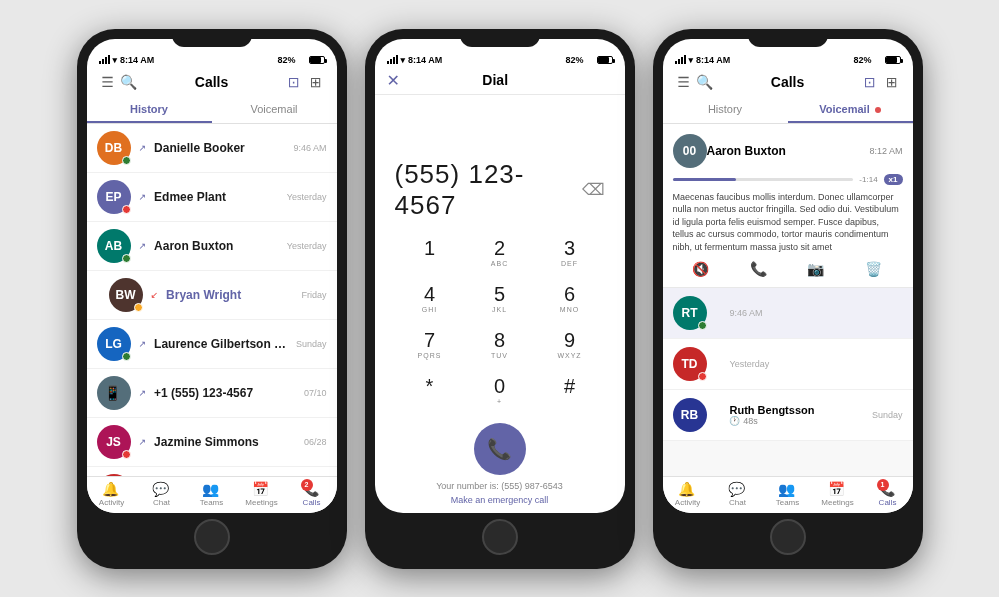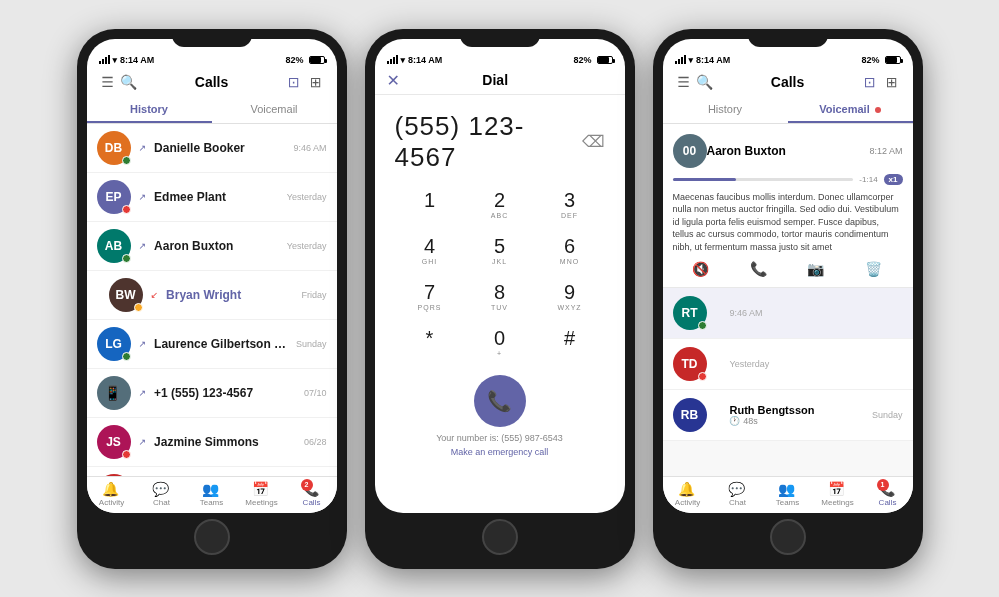--- a/index.html
+++ b/index.html
@@ -64,21 +64,21 @@
       display: flex;
       justify-content: space-between;
       align-items: center;
       padding: 6px 12px 2px;
       font-size: 9px;
       font-weight: 600;
       color: #000;
       padding-top: 16px;
     }
     .status-left { display: flex; align-items: center; gap: 3px; }
-    .status-right { display: flex; align-items: center; gap: 5px; }
+    .status-right { display: flex; align-items: center; gap: 13px; }
     .signal-bars { display: flex; align-items: flex-end; gap: 1px; }
     .signal-bar { background: #000; width: 2px; }
     .battery { width: 16px; height: 8px; border: 1px solid #000; border-radius: 2px; position: relative; }
     .battery::after { content:''; position: absolute; right:-3px; top:2px; width:2px; height:4px; background:#000; border-radius:0 1px 1px 0; }
     .battery-fill { height: 100%; width: 82%; background: #000; border-radius: 1px; }
 
     
     .app-header {
       display: flex;
       align-items: center;
@@ -235,20 +235,21 @@
       font-size: 14px;
       font-weight: 600;
     }
     .dial-close { color: #6264a7; font-size: 16px; }
     .dial-number-display {
       display: flex;
       align-items: center;
       justify-content: center;
       padding: 16px 20px 8px;
       gap: 10px;
+      margin-top: 48px;
     }
     .dial-number {
       font-size: 26px;
       font-weight: 300;
       color: #1a1a1a;
       letter-spacing: 1px;
     }
     .dial-backspace {
       font-size: 16px;
       color: #888;

